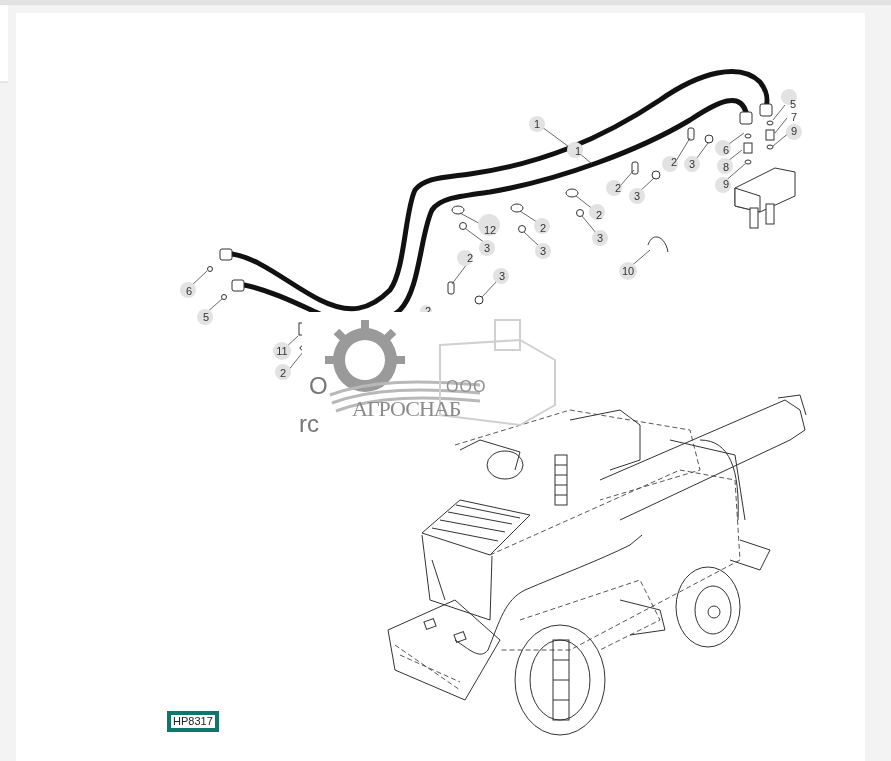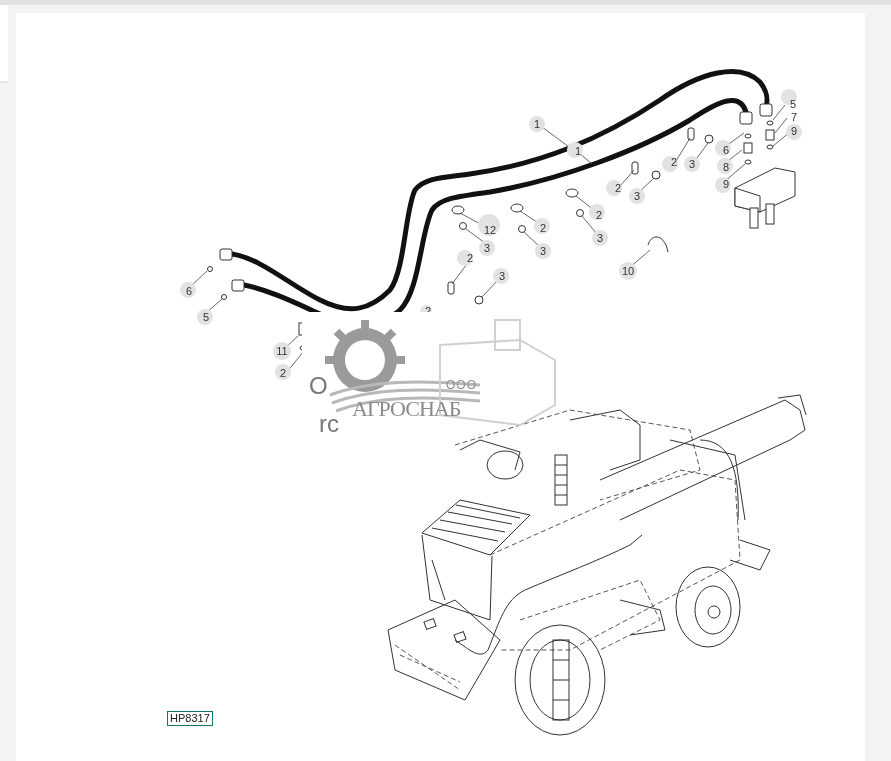--- a/index.html
+++ b/index.html
@@ -26,45 +26,45 @@
   .callout-text {
     font-family:"Liberation Sans", sans-serif; font-size:11px; fill:#333;
   }
   .leader { stroke:#444; stroke-width:0.8; fill:none; }
   .hose { stroke:#111; stroke-width:5; fill:none; stroke-linecap:round; }
   .part { stroke:#333; stroke-width:1; fill:#fff; }
   .machine { stroke:#333; stroke-width:1; fill:none; }
   .dash { stroke:#444; stroke-width:0.9; fill:none; stroke-dasharray:5 3; }
   .figure-id {
     position:absolute; left:167px; top:711px;
-    border:1px solid #0f766e; padding:0 2px;
+    border:4px solid #0f766e; padding:0 2px;
     font-size:11px; color:#222; line-height:13px;
     font-family:"Liberation Sans", sans-serif;
   }
   .watermark {
     position:absolute; left:320px; top:315px; width:245px; height:130px;
     pointer-events:none;
   }
   .wm-ooo {
     position:absolute; left:446px; top:378px;
-    font-size:12px; color:#8e8e8e; letter-spacing:1px;
+    font-size:16px; color:#8e8e8e; letter-spacing:1px;
     font-family:"Liberation Sans", sans-serif;
     text-align:center;
   }
   .wm-brand {
     position:absolute; left:352px; top:396px;
     font-size:22px; color:#8a8a8a; letter-spacing:-1px;
     font-family:"Liberation Serif", serif;
   }
   .cut-text-1 {
     position:absolute; left:309px; top:372px; font-size:24px; color:#777;
     font-family:"Liberation Sans", sans-serif;
   }
   .cut-text-2 {
-    position:absolute; left:319px; top:410px; font-size:24px; color:#777;
+    position:absolute; left:299px; top:410px; font-size:24px; color:#777;
     font-family:"Liberation Sans", sans-serif;
     text-align:right;
   }
   .whiteout {
     position:absolute; left:302px; top:312px; width:140px; height:80px; background:#fff;
   }
 </style>
 </head>
 <body>
 

